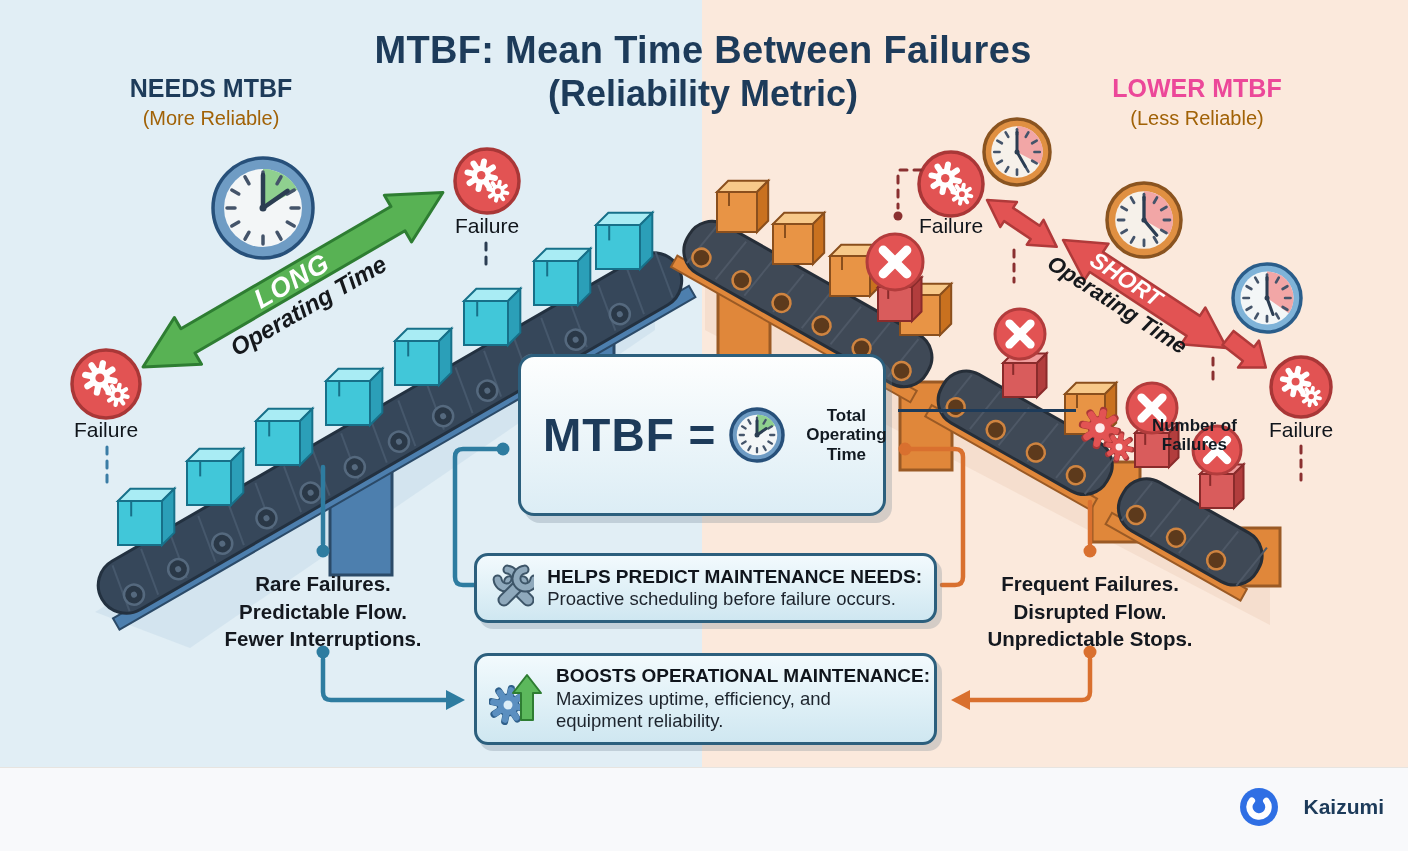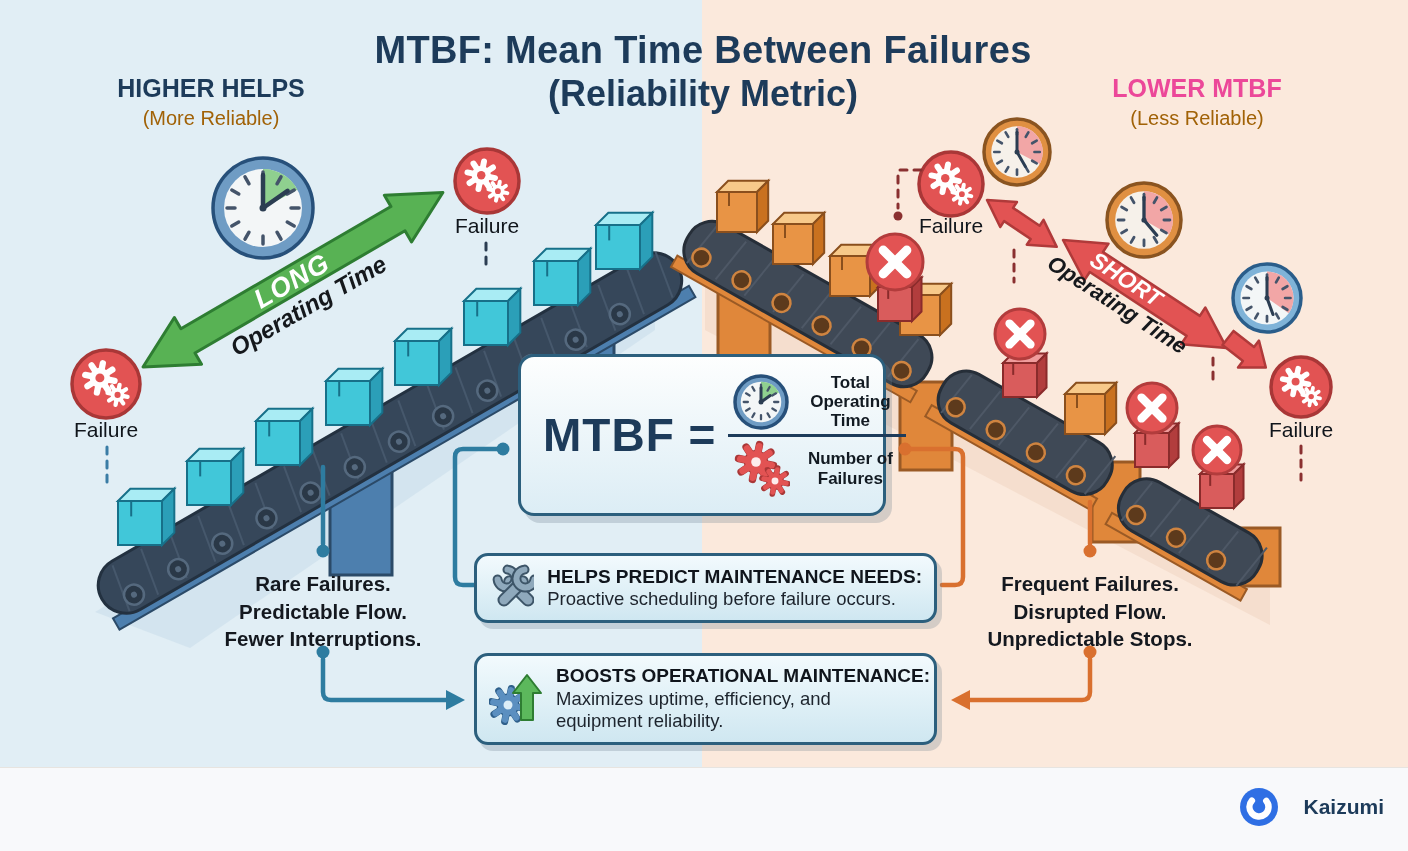--- a/index.html
+++ b/index.html
@@ -29,21 +29,21 @@
   .short-label{left:1028px;top:292px;width:178px;transform:rotate(33deg);color:#15181c;font-size:22px}
 
   .summary{position:absolute;transform:translateX(-50%);text-align:center;font-size:20.5px;
            font-weight:700;color:#14181f;line-height:1.35;white-space:nowrap}
   .summary span{display:block}
 
   .f-box{position:absolute;left:518px;top:354px;width:368px;height:162px;box-sizing:border-box;
          background:linear-gradient(180deg,#fdfefe,#dcedf5);border:3.5px solid #2c5f7d;border-radius:16px;
          box-shadow:6px 7px 0 rgba(110,130,145,.28);display:flex;align-items:center;padding-left:22px}
   .f-lhs{font-size:46px;font-weight:700;color:#1d3b5a;letter-spacing:1px;white-space:nowrap}
-  .f-frac{margin-left:12px;display:flex;flex-direction:column;align-items:center}
+  .f-frac{margin-left:12px;display:flex;flex-direction:row;}
   .f-row{display:flex;align-items:center;gap:8px}
   .f-txt{font-size:17px;font-weight:700;color:#121a22;text-align:center;line-height:1.12;width:104px}
   .f-div{width:178px;border-top:3.5px solid #1d3b5a;margin:3px 0}
 
   .callout{position:absolute;left:474px;width:463px;box-sizing:border-box;
            background:linear-gradient(180deg,#f2fafd,#cfe7f1);border:3px solid #2c5f7d;border-radius:14px;
            box-shadow:5px 6px 0 rgba(110,130,145,.28);display:flex;align-items:center;gap:13px;padding:18px 12px}
   #callout-1{top:553px;height:70px}
   #callout-2{top:653px;height:92px}
   .co-title{font-size:19px;font-weight:700;color:#10151c;line-height:1.2;white-space:nowrap}
@@ -507,21 +507,21 @@
       <path d="M1090,659 L1090,692 Q1090,700 1082,700 L970,700" fill="none" stroke="#d9702f" stroke-width="4.5" stroke-linecap="round"></path>
       <polygon points="970,690 951,700 970,710" fill="#d9702f"></polygon>
     </svg>
 
   <div class="title">
     <div class="l1">MTBF: Mean Time Between Failures</div>
     <div class="l2">(Reliability Metric)</div>
   </div>
 
   <div class="side-head" style="left:211px;top:72px">
-    <div class="strong">HIGHER HELPS</div>
+    <div class="strong">NEEDS MTBF</div>
     <div class="sub">(More Reliable)</div>
   </div>
   <div class="side-head right" style="left:1197px;top:72px">
     <div class="strong">LOWER MTBF</div>
     <div class="sub">(Less Reliable)</div>
   </div>
 
   <div class="rot long-word">LONG</div>
   <div class="rot long-label">Operating Time</div>
   <div class="rot short-word">SHORT</div>

